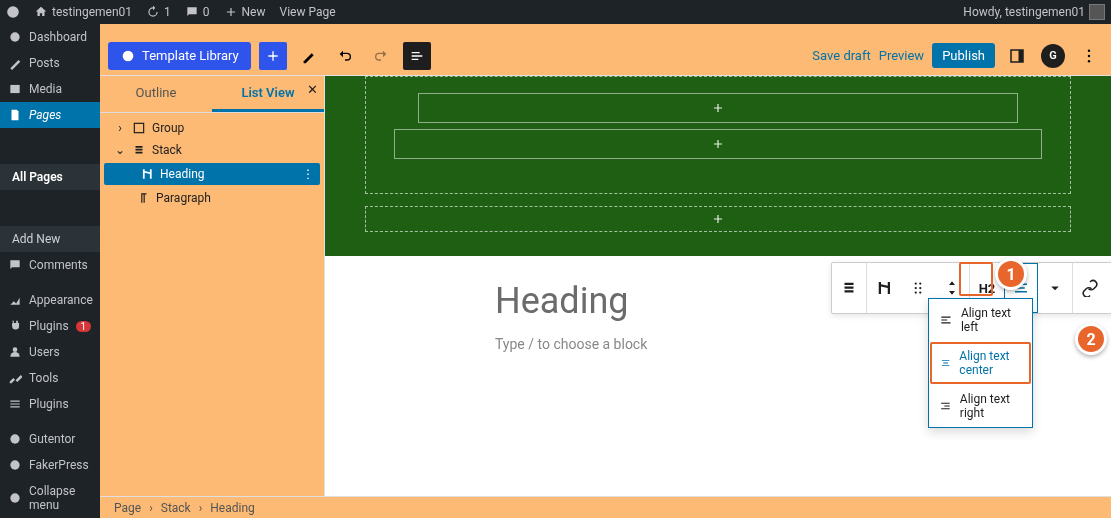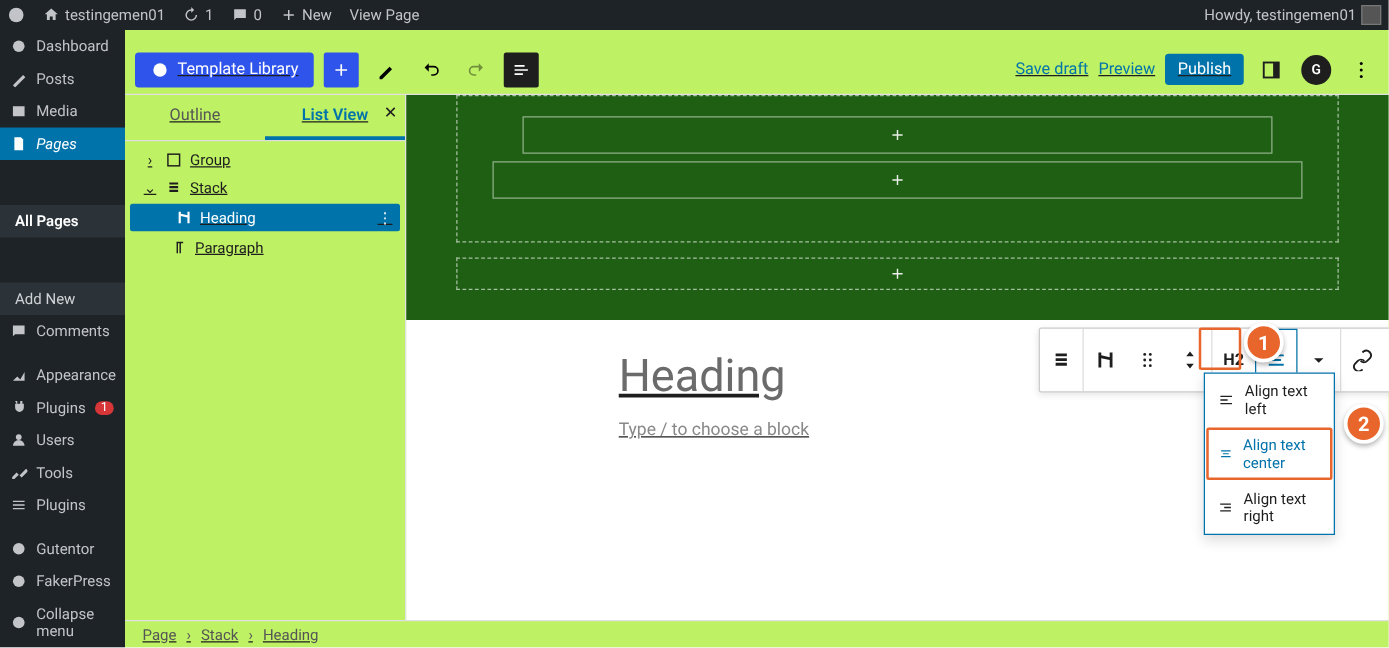--- a/index.html
+++ b/index.html
@@ -17,21 +17,21 @@
   
   .sidemenu { width: 100px; background: #1d2327; color: #c3c4c7; display: flex; flex-direction: column; font-size: 12px; }
   .sidemenu .mitem { display: flex; align-items: center; gap: 7px; padding: 6px 8px; cursor: pointer; }
   .sidemenu .mitem.active { background: #0073aa; color: #fff; font-style: italic; }
   .sidemenu .sub { padding: 6px 6px 6px 12px; background: #2c3338; color:#cfd2d6; cursor:pointer;margin-top:36px; }
   .sidemenu .sub.active { color: #fff; font-weight:600; }
   .sidemenu svg { width: 14px; height: 14px; fill: currentColor; flex-shrink:0; }
   .badge { background:#d63638; color:#fff; border-radius:8px; font-size:10px; padding:0 5px; }
 
   
-  .editor { flex:1; display:flex; flex-direction:column; background:#bef264; position:relative;text-decoration:underline; }
+  .editor { flex:1; display:flex; flex-direction:column; background:#fdba74; position:relative; }
 
   .topbar { height: 40px; display:flex; align-items:center; justify-content:space-between; padding: 0 8px; border-bottom:1px solid #e0e0e0; margin-top:12px; }
   .topbar-left, .topbar-right { display:flex; align-items:center; gap:8px; }
   .btn-lib { background:#2f54eb; color:#fff; display:flex; align-items:center; gap:6px; padding:6px 12px; border-radius:3px; font-size:13px; cursor:pointer; }
   .btn-plus { background:#2f54eb; width:28px; height:28px; display:flex; align-items:center; justify-content:center; color:#fff; border-radius:2px; cursor:pointer; }
   .btn-plain { width:28px; height:28px; display:flex; align-items:center; justify-content:center; cursor:pointer; color:#1e1e1e; }
   .btn-dark  { width:28px; height:28px; display:flex; align-items:center; justify-content:center; background:#1e1e1e; color:#fff; border-radius:2px; cursor:pointer; }
   .link { color:#0073aa; cursor:pointer; }
   .publish { background:#0073aa; color:#fff; padding:5px 10px; border-radius:3px; cursor:pointer; }
   .iconbtn { width:28px; height:28px; display:flex; align-items:center; justify-content:center; cursor:pointer; }
@@ -70,21 +70,21 @@
 
   
   .blocktoolbar { position:absolute; top:186px; left:506px; display:flex; background:#fff; border:1px solid #ccc; border-radius:2px; box-shadow:0 2px 6px rgba(0,0,0,.1); }
   .tgroup { display:flex; align-items:center; border-right:1px solid #ddd; }
   .tbtn { width:34px; height:50px; display:flex; align-items:center; justify-content:center; cursor:pointer; }
   .tbtn.h2 { font-weight:700; font-size:13px; }
   .tbtn.align { border:1px solid #0073aa; color:#0073aa; }
   .tbtn svg { width:18px; height:18px; fill:currentColor; }
 
   
-  .aligndrop { position:absolute; top:222px; left:638px; width:105px; background:#fff; border:1px solid #0073aa; box-shadow:0 4px 10px rgba(0,0,0,.15); }
+  .aligndrop { position:absolute; top:222px; left:603px; width:105px; background:#fff; border:1px solid #0073aa; box-shadow:0 4px 10px rgba(0,0,0,.15); }
   .arow { display:flex; align-items:center; gap:8px; padding:7px 10px; font-size:12px; cursor:pointer; }
   .arow.sel { color:#0073aa; border:2px solid #e8662c; border-radius:2px; margin:1px; padding:5px 8px; }
   .arow svg { width:16px; height:16px; fill:currentColor; }
 
   
   .callout { position:absolute; width:32px; height:32px; border-radius:50%; background:#e8662c; border:3px solid #fff; color:#fff; display:flex; align-items:center; justify-content:center; font-weight:700; font-size:16px; box-shadow:0 2px 4px rgba(0,0,0,.3); }
   .callout.c1 { top:182px; left:670px; }
   .callout.c2 { top:247px; left:750px; }
   .hl1 { position:absolute; top:186px; left:634px; width:34px; height:34px; border:2px solid #e8662c; border-radius:2px; pointer-events:none; }
 

